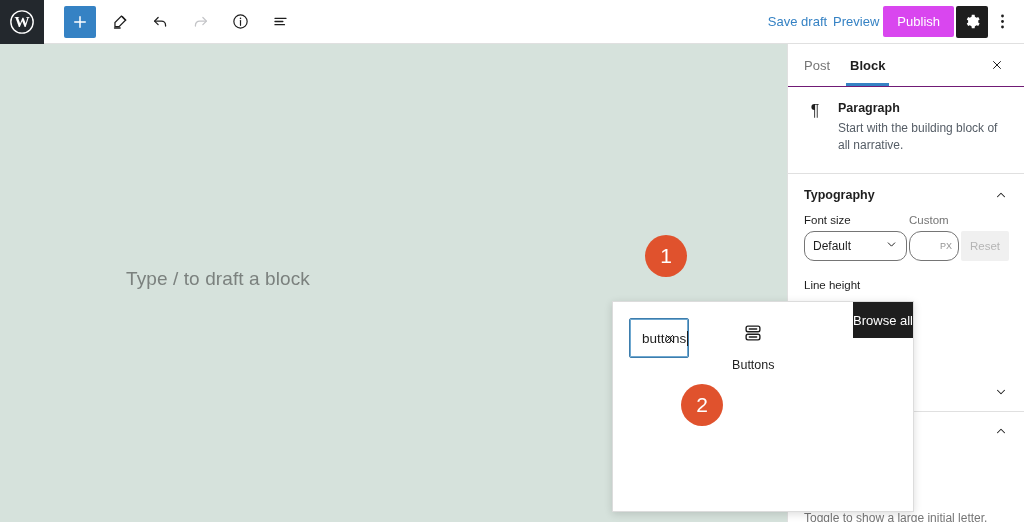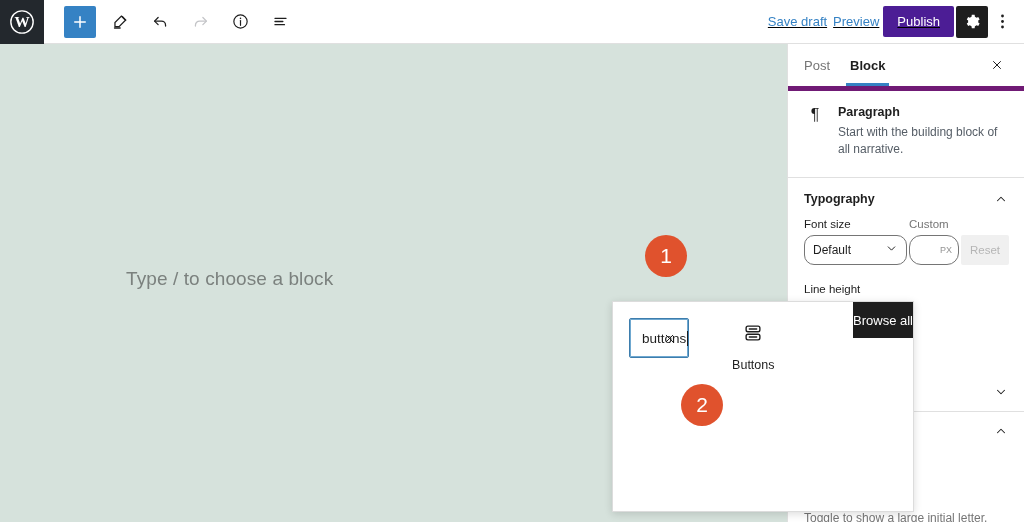--- a/index.html
+++ b/index.html
@@ -25,28 +25,27 @@
   .tb-btn{
     width:32px;height:32px;border-radius:2px;display:flex;
     align-items:center;justify-content:center;color:#1e1e1e;
     background:transparent;border:none;padding:0;
   }
   .tb-btn.primary{background:#3582c4;color:#fff;}
   .tb-btn.disabled{color:#c3c4c7;}
   .tb-right{
     margin-left:auto;display:flex;align-items:center;gap:2px;
     padding-right:10px;
-    text-decoration:underline;
   }
   .link-btn{
     background:none;border:none;color:#3582c4;font-size:13px;
     font-family:"Liberation Sans", sans-serif;padding:4px 2px;cursor:pointer;
   }
   .publish-btn{
-    background:#4c1d95;color:#fff;border:none;border-radius:2px;
+    background:#d946ef;color:#fff;border:none;border-radius:2px;
     font-size:13px;padding:8px 14px;font-family:"Liberation Sans", sans-serif;
   }
   .gear-btn{
     width:32px;height:32px;background:#1e1e1e;color:#fff;border:none;
     border-radius:2px;display:flex;align-items:center;justify-content:center;
   }
   .dots-btn{
     width:24px;height:32px;background:none;border:none;color:#1e1e1e;
     display:flex;align-items:center;justify-content:center;
   }
@@ -118,21 +117,21 @@
   }
 
   
   .sidebar{
     position:absolute;left:787px;top:44px;width:237px;height:478px;
     background:#ffffff;border-left:1px solid #e0e0e0;box-sizing:border-box;
     overflow:hidden;
   }
   .sb-tabs{
     height:42px;display:flex;align-items:center;gap:20px;
-    padding:0 16px;border-bottom:5px solid #701a75;position:relative;
+    padding:0 16px;border-bottom:1px solid #701a75;position:relative;
   }
   .sb-tab{
     font-size:13px;color:#757575;height:42px;display:flex;align-items:center;
     position:relative;
   }
   .sb-tab.active{color:#1e1e1e;font-weight:bold;}
   .sb-tab.active:after{
     content:"";position:absolute;left:-4px;right:-4px;bottom:0;height:3px;
     background:#3582c4;
   }
@@ -256,21 +255,21 @@
         <svg width="5" height="19" viewBox="0 0 5 19" aria-hidden="true">
           <circle cx="2.5" cy="4" r="1.4" fill="#1e1e1e"></circle>
           <circle cx="2.5" cy="9.5" r="1.4" fill="#1e1e1e"></circle>
           <circle cx="2.5" cy="15" r="1.4" fill="#1e1e1e"></circle>
         </svg>
       </button>
     </div>
   </div>
 
   <div class="canvas">
-    <div class="placeholder">Type / to choose a block</div>
+    <div class="placeholder">Type / to draft a block</div>
 
     <div class="inserter">
       <svg width="14" height="14" viewBox="0 0 24 24" aria-hidden="true">
         <path d="M12 5v14M5 12h14" stroke="#ffffff" stroke-width="2.4" stroke-linecap="round"></path>
       </svg>
     </div>
   </div>
 
   <div class="sidebar">
 

